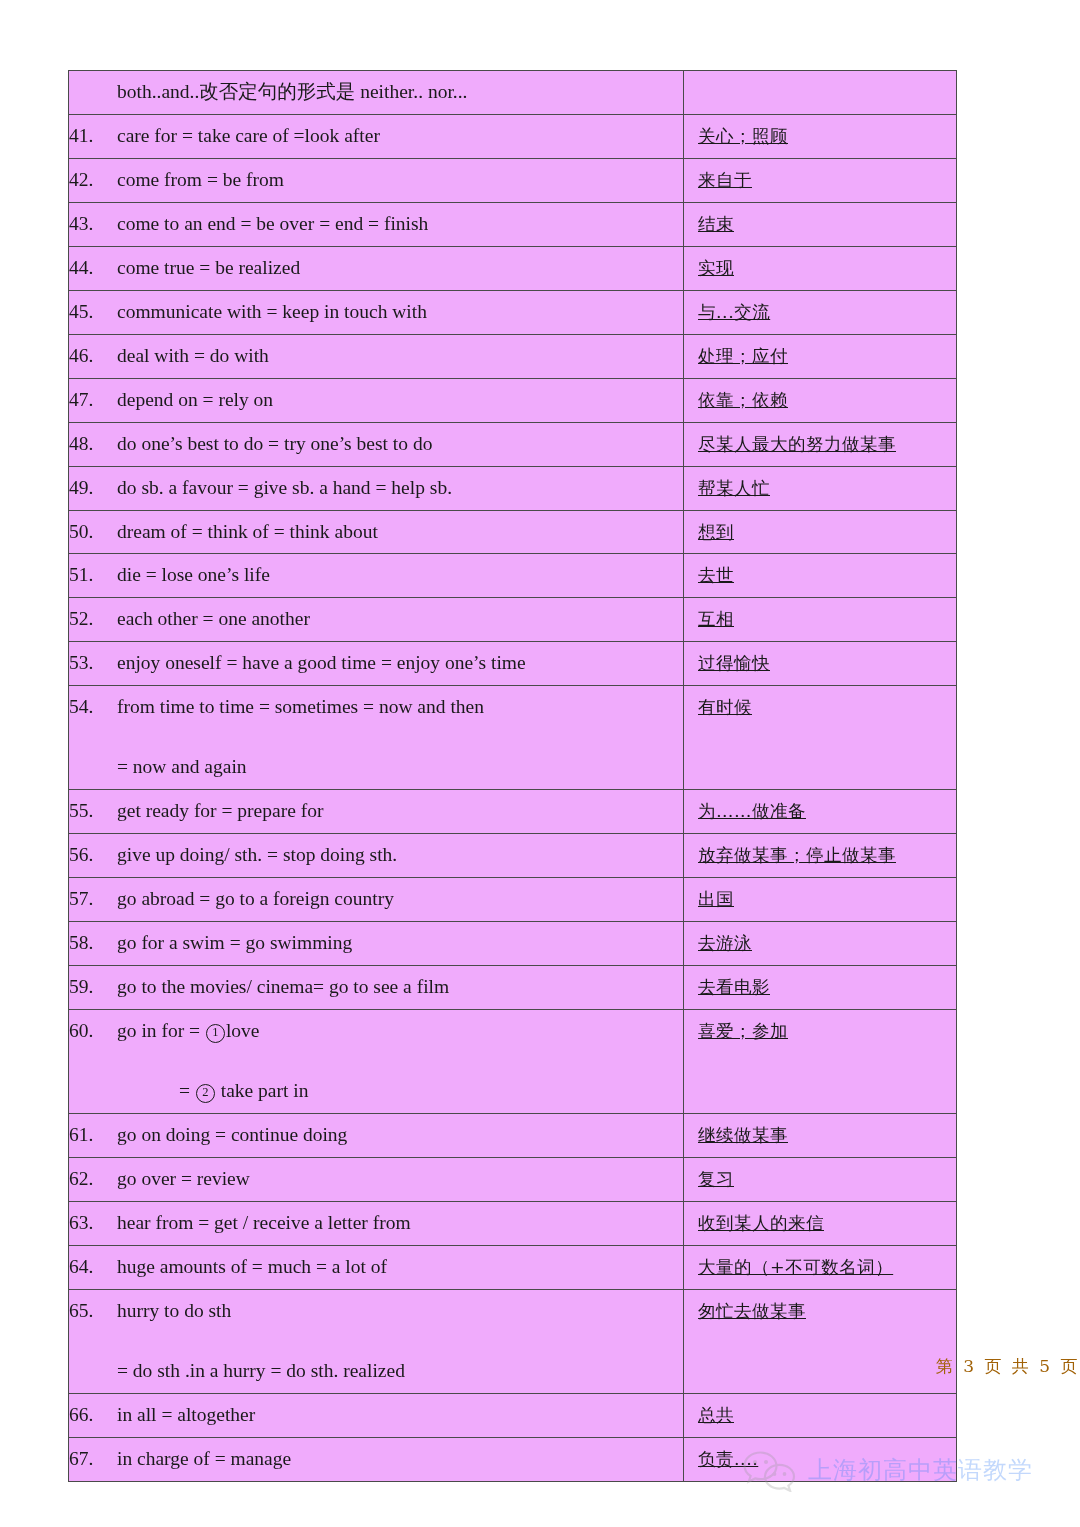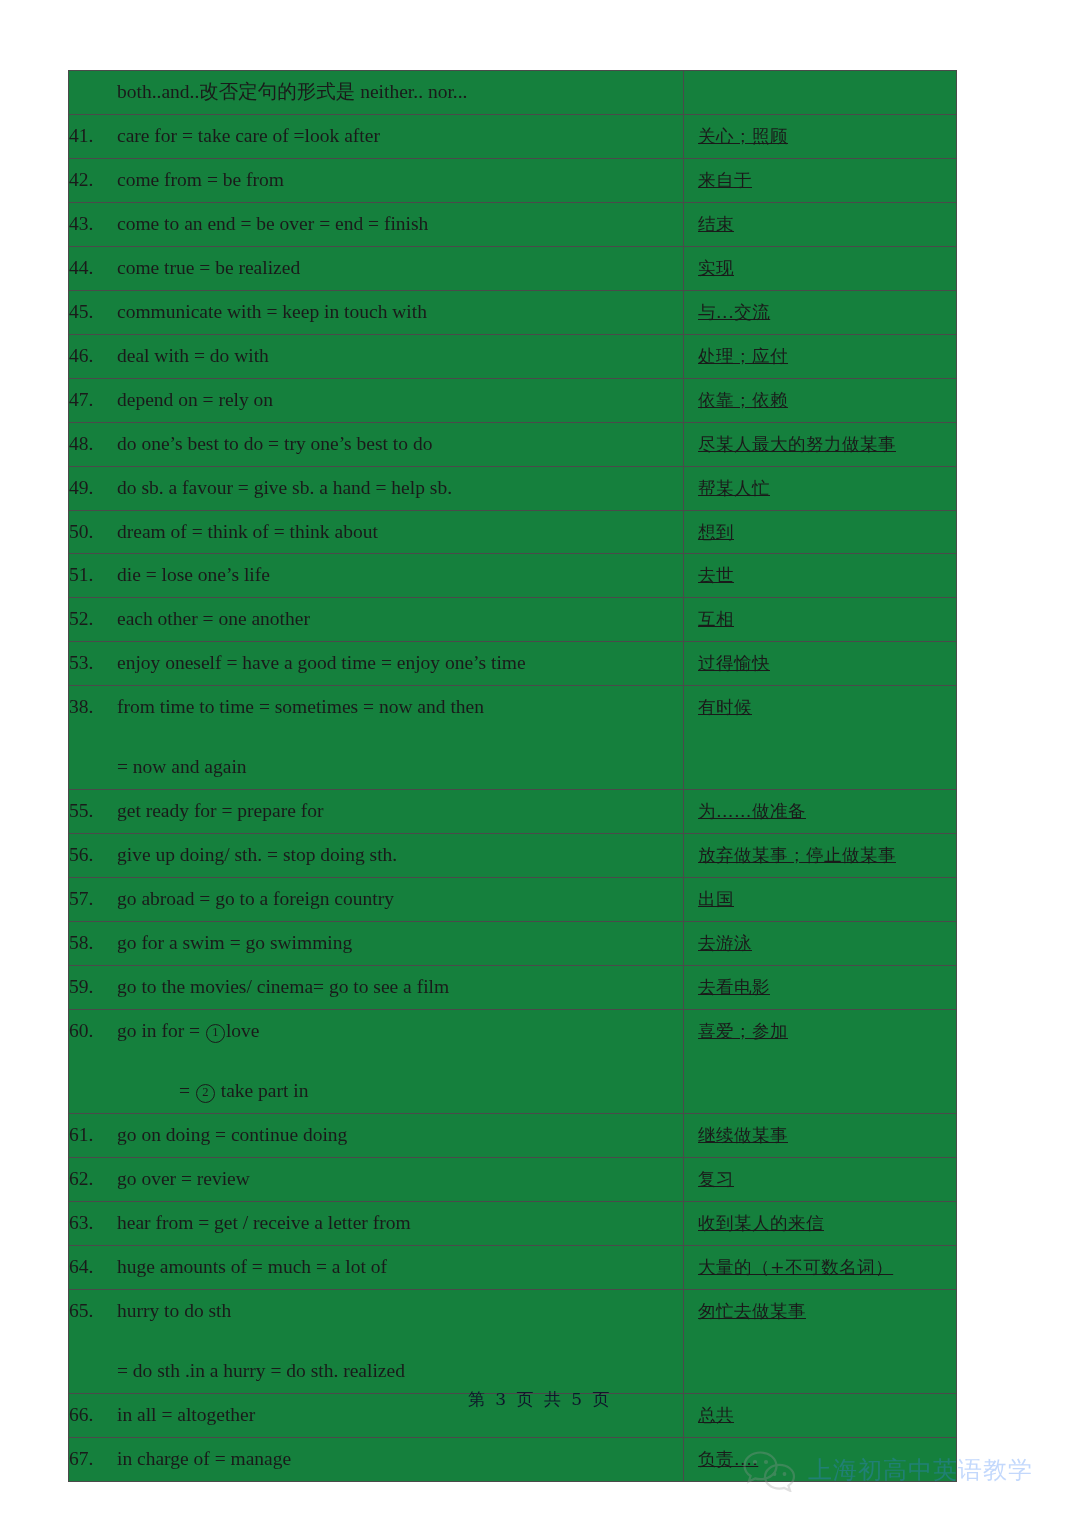--- a/index.html
+++ b/index.html
@@ -29,21 +29,21 @@
     left: 68px;
     top: 70px;
     width: 886px;
     border-collapse: collapse;
     table-layout: fixed;
   }
   .vocab-table td {
     border: 1px solid #4a4a4a;
     padding: 0;
     vertical-align: top;
-    background: #15803d;
+    background: #f0abfc;
   }
   .col-en { width: 614px; }
   .col-zh { width: 272px; }
 
   .en-cell {
     padding: 9px 8px 9px 0;
     min-height: 25px;
     box-sizing: border-box;
   }
   .zh-cell {
@@ -92,27 +92,27 @@
     text-align: center;
     font-size: 12.5px;
     vertical-align: 1px;
     margin: 0 1px;
   }
 
   
   .page-footer {
     position: absolute;
     left: 0;
-    top: 1388px;
+    top: 1355px;
     width: 1080px;
-    text-align: center;
+    text-align: right;
     font-family: "DejaVu Serif", "Liberation Serif", serif;
     font-size: 17px;
     letter-spacing: 2.5px;
-    color: #0f172a;
+    color: #a16207;
   }
 
   .watermark {
     position: absolute;
     left: 742px;
     top: 1448px;
     display: flex;
     align-items: center;
     gap: 10px;
     opacity: 0.30;
@@ -312,21 +312,21 @@
             </div>
           </td>
           <td class="col-zh">
             <div class="zh-cell">过得愉快</div>
           </td>
         </tr>
         <tr>
           <td class="col-en">
             <div class="en-cell">
               <div class="line">
-                <span class="num">38.</span>
+                <span class="num">54.</span>
                 <span class="txt">from time to time = sometimes = now and then</span>
               </div>
               <div class="line cont">
                 <span class="num">54.</span>
                 <span class="txt">= now and again</span>
               </div>
             </div>
           </td>
           <td class="col-zh">
             <div class="zh-cell">有时候</div>

